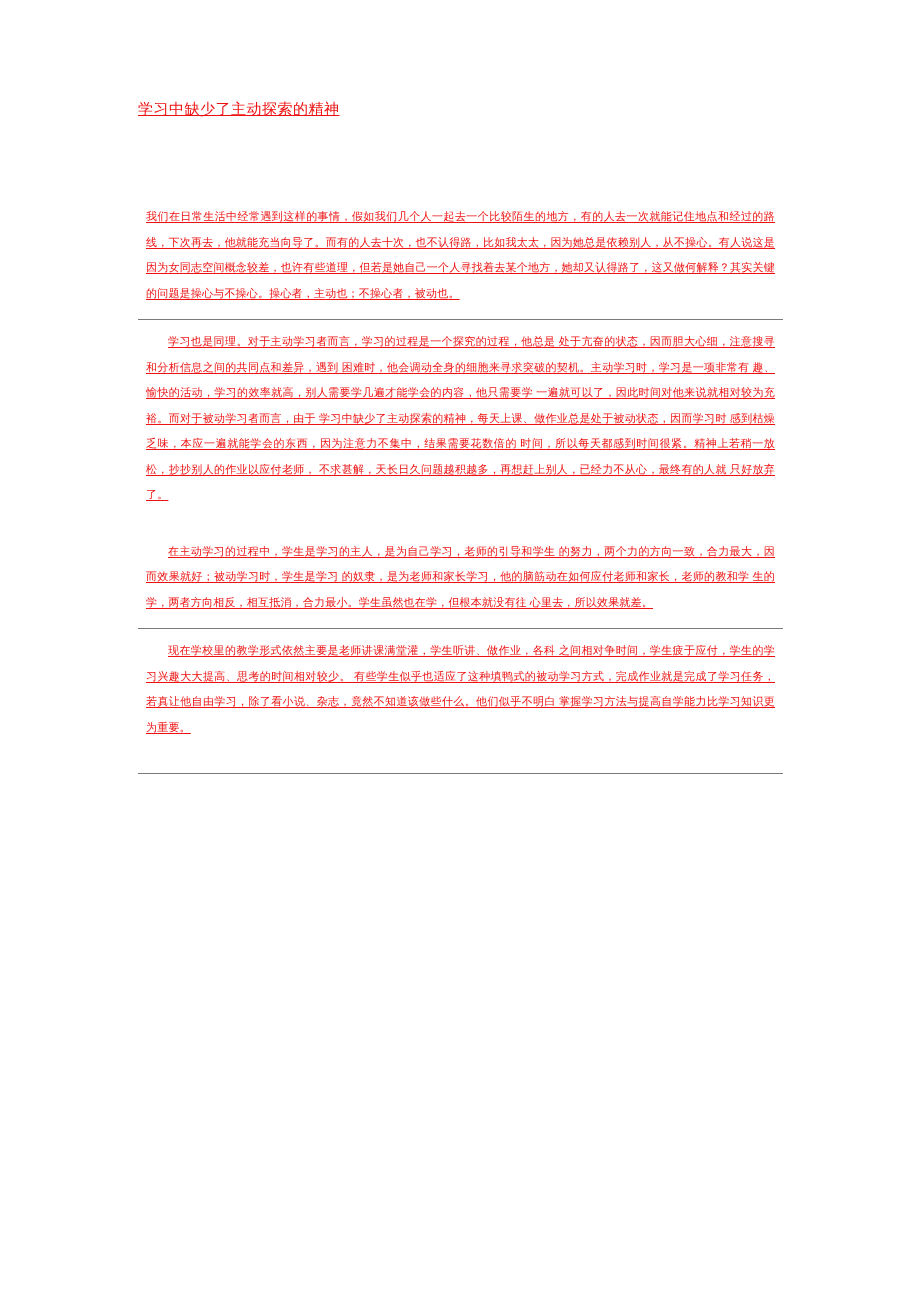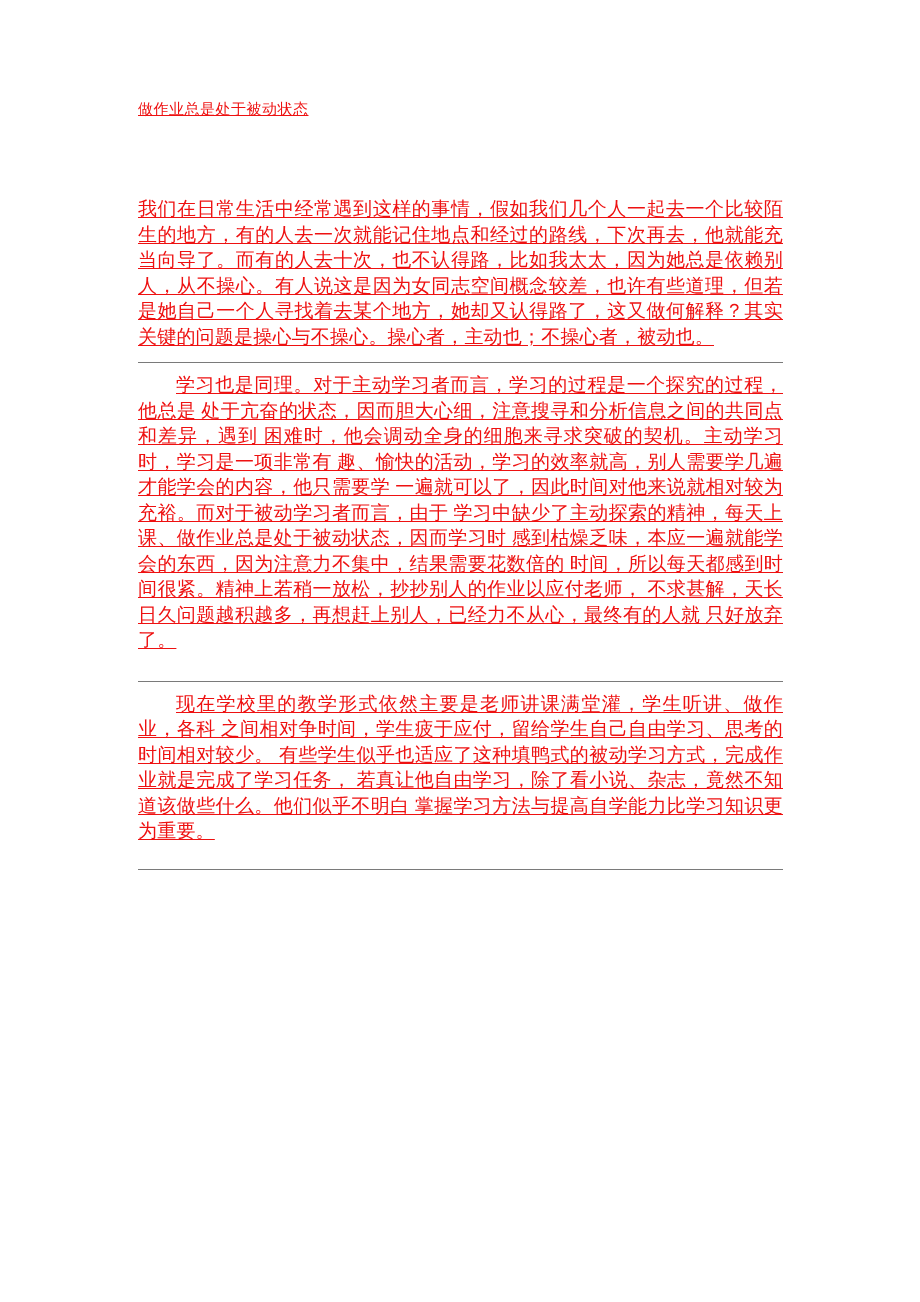--- a/index.html
+++ b/index.html
@@ -26,26 +26,26 @@
     font-size: 15px;
     line-height: 22px;
     text-decoration: underline;
     margin-top: 98px;
     margin-bottom: 0;
     font-weight: normal;
     letter-spacing: 0.5px;
   }
   .para {
     color: #ee1111;
-    font-size: 19px;
+    font-size: 11px;
     line-height: 25.5px;
     text-align: justify;
     text-decoration: underline;
     text-underline-offset: 2px;
-    margin: 0;
+    margin: 8px;
     letter-spacing: 0.2px;
   }
   .para.indent {
     text-indent: 2em;
     font-family: Liberation Serif, serif;
   }
   .gap-lead {
     height: 76px;
   }
   .rule {
@@ -63,36 +63,37 @@
     margin: 10px 0 0 0;
     width: 100%;
   }
 </style>
 </head>
 <body>
 
 <div class="page">
   <div class="content">
 
-    <div class="doc-title">做作业总是处于被动状态</div>
+    <div class="doc-title">学习中缺少了主动探索的精神</div>
 
     <div class="gap-lead"></div>
 
     <p class="para">我们在日常生活中经常遇到这样的事情，假如我们几个人一起去一个比较陌生的地方，有的人去一次就能记住地点和经过的路线，下次再去，他就能充当向导了。而有的人去十次，也不认得路，比如我太太，因为她总是依赖别人，从不操心。有人说这是因为女同志空间概念较差，也许有些道理，但若是她自己一个人寻找着去某个地方，她却又认得路了，这又做何解释？其实关键的问题是操心与不操心。操心者，主动也；不操心者，被动也。</p>
 
     <hr class="rule">
 
     <p class="para indent">学习也是同理。对于主动学习者而言，学习的过程是一个探究的过程，他总是 处于亢奋的状态，因而胆大心细，注意搜寻和分析信息之间的共同点和差异，遇到 困难时，他会调动全身的细胞来寻求突破的契机。主动学习时，学习是一项非常有 趣、愉快的活动，学习的效率就高，别人需要学几遍才能学会的内容，他只需要学 一遍就可以了，因此时间对他来说就相对较为充裕。而对于被动学习者而言，由于 学习中缺少了主动探索的精神，每天上课、做作业总是处于被动状态，因而学习时 感到枯燥乏味，本应一遍就能学会的东西，因为注意力不集中，结果需要花数倍的 时间，所以每天都感到时间很紧。精神上若稍一放松，抄抄别人的作业以应付老师， 不求甚解，天长日久问题越积越多，再想赶上别人，已经力不从心，最终有的人就 只好放弃了。</p>
 
     <div class="spacer-sm"></div>
 
+    <p class="para indent">在主动学习的过程中，学生是学习的主人，是为自己学习，老师的引导和学生 的努力，两个力的方向一致，合力最大，因而效果就好；被动学习时，学生是学习 的奴隶，是为老师和家长学习，他的脑筋动在如何应付老师和家长，老师的教和学 生的学，两者方向相反，相互抵消，合力最小。学生虽然也在学，但根本就没有往 心里去，所以效果就差。</p>
 
     <hr class="rule">
 
-    <p class="para indent">现在学校里的教学形式依然主要是老师讲课满堂灌，学生听讲、做作业，各科 之间相对争时间，学生疲于应付，留给学生自己自由学习、思考的时间相对较少。 有些学生似乎也适应了这种填鸭式的被动学习方式，完成作业就是完成了学习任务， 若真让他自由学习，除了看小说、杂志，竟然不知道该做些什么。他们似乎不明白 掌握学习方法与提高自学能力比学习知识更为重要。</p>
+    <p class="para indent">现在学校里的教学形式依然主要是老师讲课满堂灌，学生听讲、做作业，各科 之间相对争时间，学生疲于应付，学生的学习兴趣大大提高、思考的时间相对较少。 有些学生似乎也适应了这种填鸭式的被动学习方式，完成作业就是完成了学习任务， 若真让他自由学习，除了看小说、杂志，竟然不知道该做些什么。他们似乎不明白 掌握学习方法与提高自学能力比学习知识更为重要。</p>
 
     <div class="spacer-sm"></div>
 
 
     <hr class="bottom-rule">
 
   </div>
 </div>
 
 </body></html>

